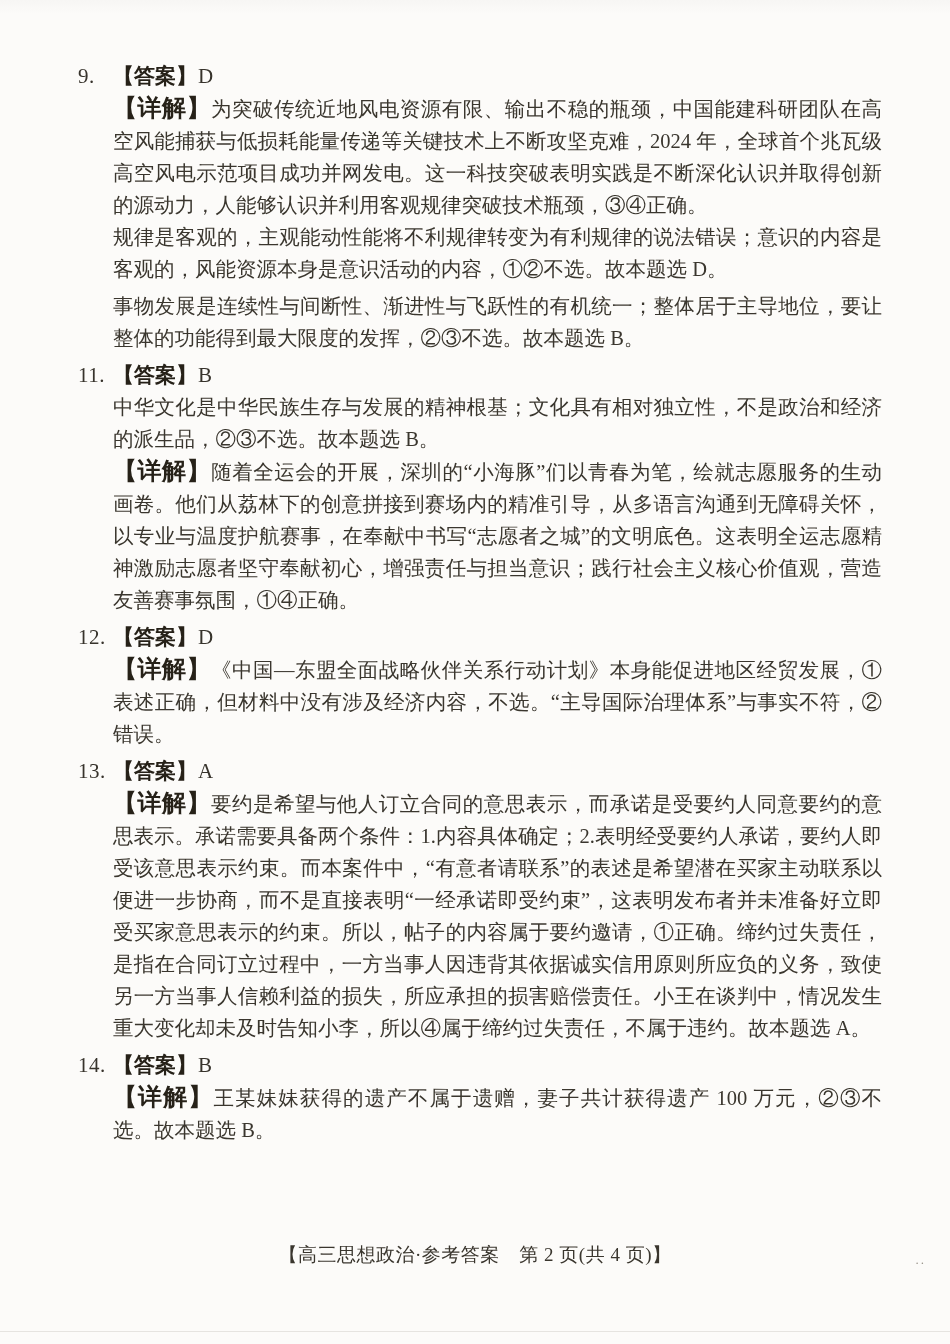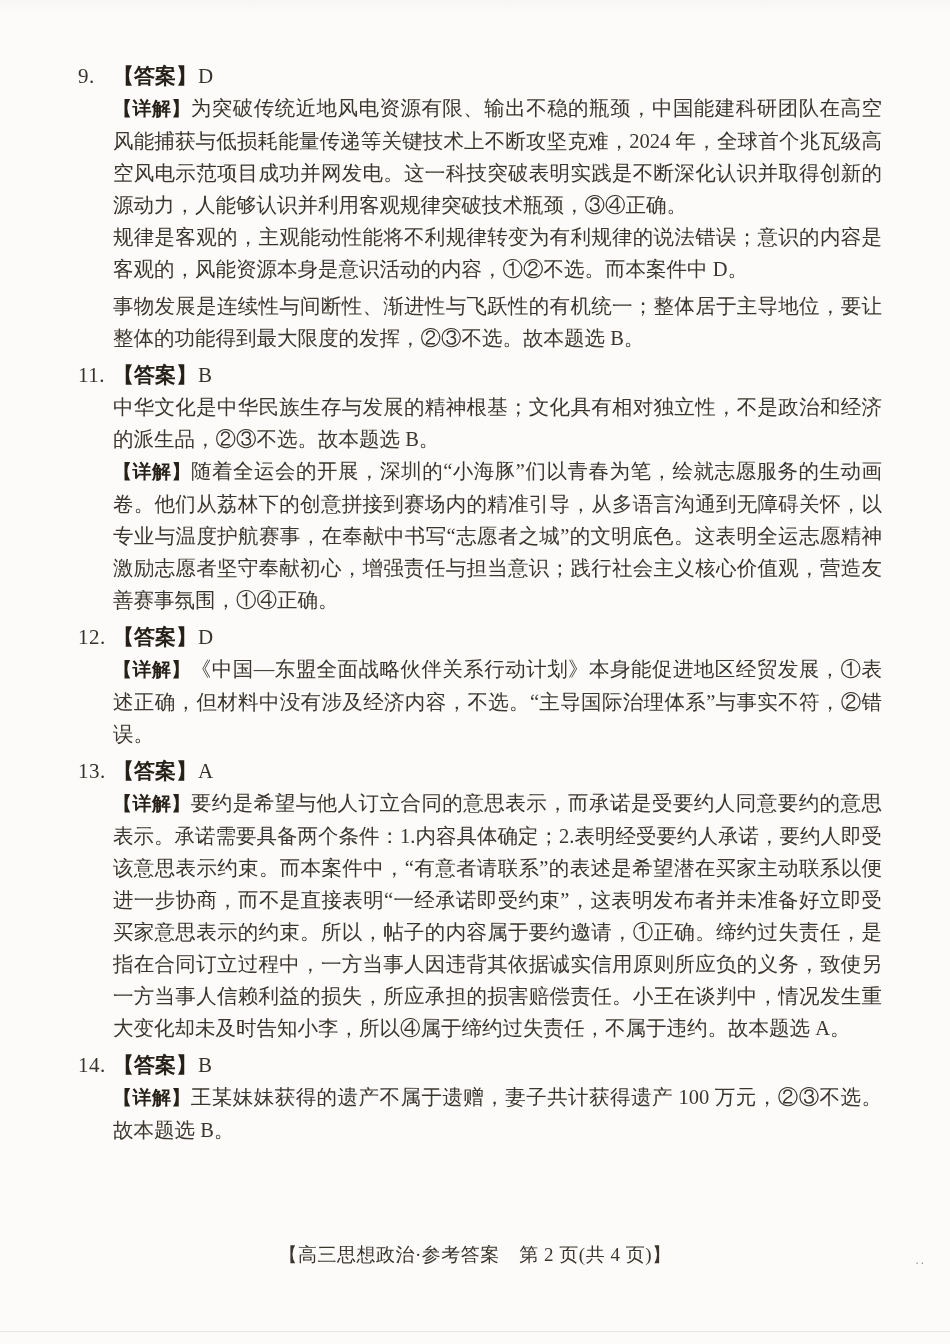--- a/index.html
+++ b/index.html
@@ -53,21 +53,21 @@
   }
   .para {
     margin: 0;
     font-size: 20.5px;
     line-height: 32px;
     text-align: justify;
     text-justify: inter-ideograph;
     color: #3a362e;
   }
   .para .bracket-label {
-    font-size: 19px;
+    font-size: 24px;
   }
   .footer {
     position: absolute;
     top: 1240px;
     left: 0;
     width: 100%;
     text-align: center;
     font-size: 19px;
     line-height: 30px;
     color: #3a362e;
@@ -91,21 +91,21 @@
 </style>
 </head>
 <body>
 
 <div class="scan-page">
   <div class="content">
 
     <div class="question">
       <div class="answer-line"><span class="qnum">9.</span><span class="bracket-label">【答案】</span><span class="answer-value">D</span></div>
       <p class="para"><span class="bracket-label">【详解】</span><span>为突破传统近地风电资源有限、输出不稳的瓶颈，中国能建科研团队在高空风能捕获与低损耗能量传递等关键技术上不断攻坚克难，2024 年，全球首个兆瓦级高空风电示范项目成功并网发电。这一科技突破表明实践是不断深化认识并取得创新的源动力，人能够认识并利用客观规律突破技术瓶颈，③④正确。</span></p>
-      <p class="para">规律是客观的，主观能动性能将不利规律转变为有利规律的说法错误；意识的内容是客观的，风能资源本身是意识活动的内容，①②不选。而本案件中 D。</p>
+      <p class="para">规律是客观的，主观能动性能将不利规律转变为有利规律的说法错误；意识的内容是客观的，风能资源本身是意识活动的内容，①②不选。故本题选 D。</p>
     </div>
 
     <div class="question">
       <p class="para">事物发展是连续性与间断性、渐进性与飞跃性的有机统一；整体居于主导地位，要让整体的功能得到最大限度的发挥，②③不选。故本题选 B。</p>
     </div>
 
     <div class="question">
       <div class="answer-line"><span class="qnum">11.</span><span class="bracket-label">【答案】</span><span class="answer-value">B</span></div>
       <p class="para">中华文化是中华民族生存与发展的精神根基；文化具有相对独立性，不是政治和经济的派生品，②③不选。故本题选 B。</p>
       <p class="para"><span class="bracket-label">【详解】</span><span>随着全运会的开展，深圳的“小海豚”们以青春为笔，绘就志愿服务的生动画卷。他们从荔林下的创意拼接到赛场内的精准引导，从多语言沟通到无障碍关怀，以专业与温度护航赛事，在奉献中书写“志愿者之城”的文明底色。这表明全运志愿精神激励志愿者坚守奉献初心，增强责任与担当意识；践行社会主义核心价值观，营造友善赛事氛围，①④正确。</span></p>

